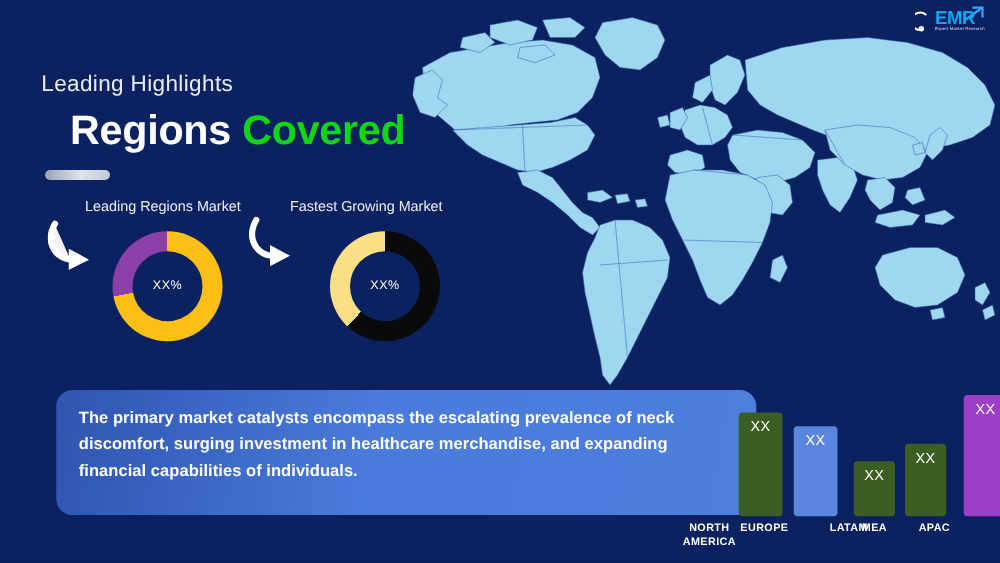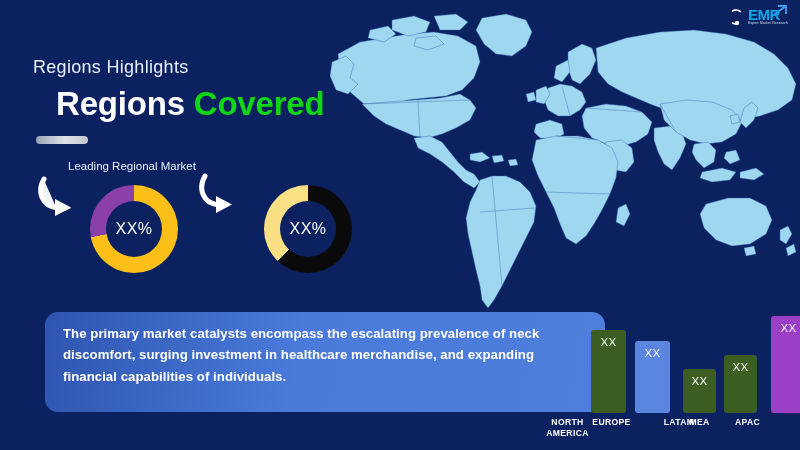--- a/index.html
+++ b/index.html
@@ -83,21 +83,21 @@
     width: 56px;
     height: 56px;
     border-radius: 50%;
     background: #0c2260;
   }
   .donut-value {
     position: absolute;
     left: 50%; top: 50%;
     transform: translate(-50%, -50%);
     z-index: 3;
-    font-size: 16px;
+    font-size: 10px;
     color: #ffffff;
     font-weight: 400;
     letter-spacing: 0.5px;
   }
   .arrow-icon { position: absolute; }
 
   
   #callout-box {
     position: absolute;
     left: 45px;
@@ -285,42 +285,43 @@
     <svg width="62" height="28" viewBox="0 0 62 28" aria-hidden="true">
       <path d="M4 20 a7 7 0 1 1 5 -12" fill="none" stroke="#ffffff" stroke-width="1.6"></path>
       <circle cx="5" cy="19" r="2.2" fill="#ffffff"></circle>
       <path d="M46 2 L54 2 L54 10" fill="none" stroke="#3aa0ff" stroke-width="1.8"></path>
       <path d="M40 12 L54 2" fill="none" stroke="#3aa0ff" stroke-width="1.8"></path>
     </svg>
     <div id="emr-logo-text">EMR</div>
     <div id="emr-logo-tagline">Expert Market Research</div>
   </div>
 
-  <div id="report-highlights">Regions Highlights</div>
+  <div id="report-highlights">Leading Highlights</div>
   <div id="main-title">
     <span class="w1">Regions</span>
     <span class="w2">Covered</span>
   </div>
   <div id="title-underline"></div>
 
   <div class="donut-block" style="left:68px; top:160px; width:190px; height:120px;">
-    <div class="donut-label">Leading Regional Market</div>
+    <div class="donut-label">Leading Regions Market</div>
     <div class="donut-ring" id="donut-ring-0" style="left: 22px; top: 25px; background: conic-gradient(rgb(252, 191, 23) 0%, rgb(252, 191, 23) 72%, rgb(139, 63, 168) 72%, rgb(139, 63, 168) 100%);">
       <div class="donut-value">XX%</div>
     </div>
   </div>
   <div class="arrow-icon" style="left:38px; top:176px;">
     <svg width="42" height="40" viewBox="0 0 42 40" aria-hidden="true">
       <path d="M6 4 C0 14, 2 28, 18 31 L18 24 L33 32 L18 39 L18 31" fill="#ffffff" opacity="0.95" stroke="none"></path>
       <path d="M6 3 C-1 15, 3 30, 20 32" fill="none" stroke="#ffffff" stroke-width="5" stroke-linecap="round"></path>
       <path d="M17 23 L33 31.5 L17 40 Z" fill="#ffffff"></path>
     </svg>
   </div>
 
   <div class="donut-block" style="left:232px; top:160px; width:200px; height:120px;">
+    <div class="donut-label">Fastest Growing Market</div>
     <div class="donut-ring" id="donut-ring-1" style="left: 32px; top: 25px; background: conic-gradient(rgb(10, 10, 10) 0%, rgb(10, 10, 10) 62%, rgb(251, 223, 133) 62%, rgb(251, 223, 133) 100%);">
       <div class="donut-value">XX%</div>
     </div>
   </div>
   <div class="arrow-icon" style="left:199px; top:173px;">
     <svg width="42" height="40" viewBox="0 0 42 40" aria-hidden="true">
       <path d="M6 3 C-1 15, 3 30, 20 32" fill="none" stroke="#ffffff" stroke-width="5" stroke-linecap="round"></path>
       <path d="M17 23 L33 31.5 L17 40 Z" fill="#ffffff"></path>
     </svg>
   </div>

